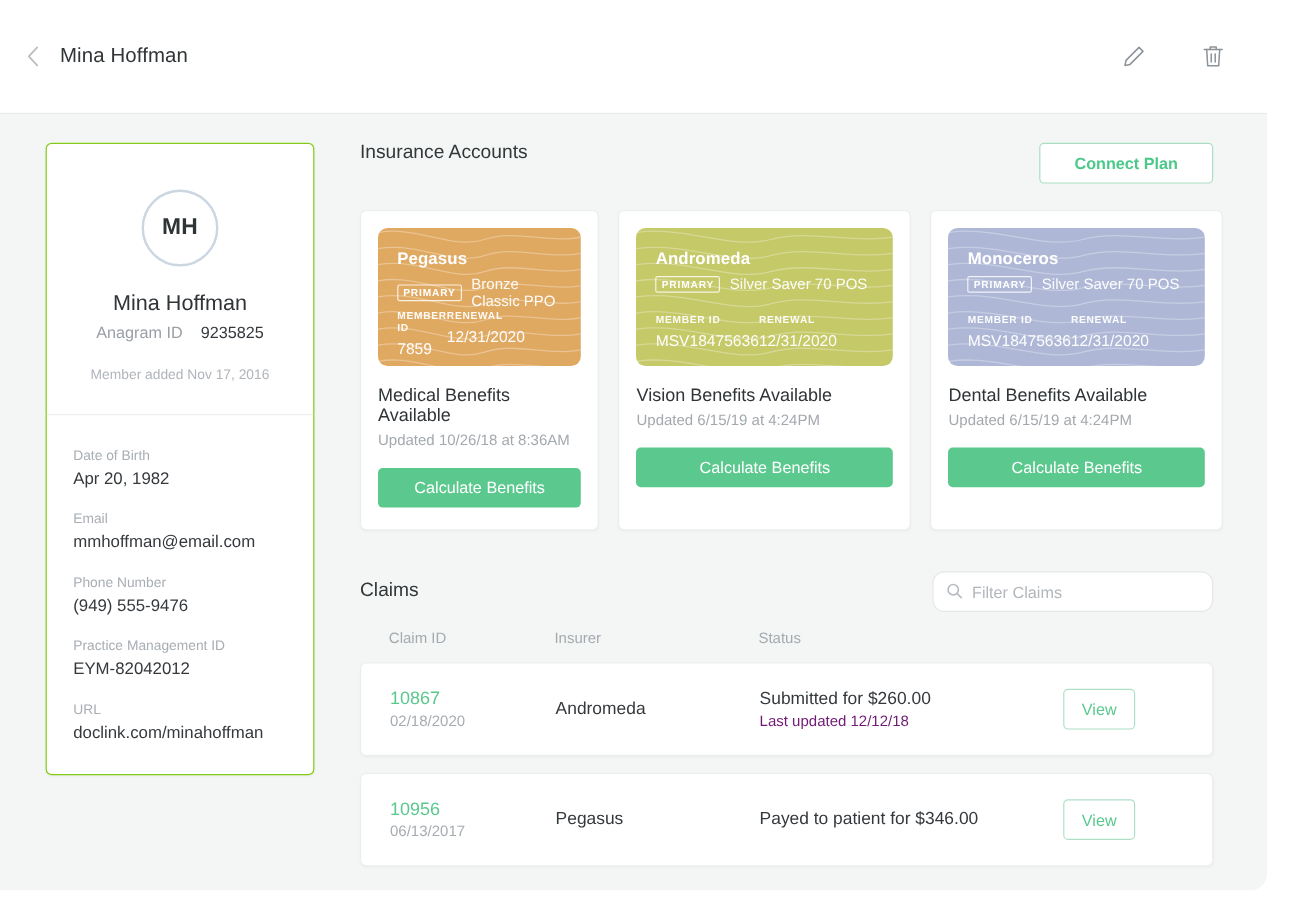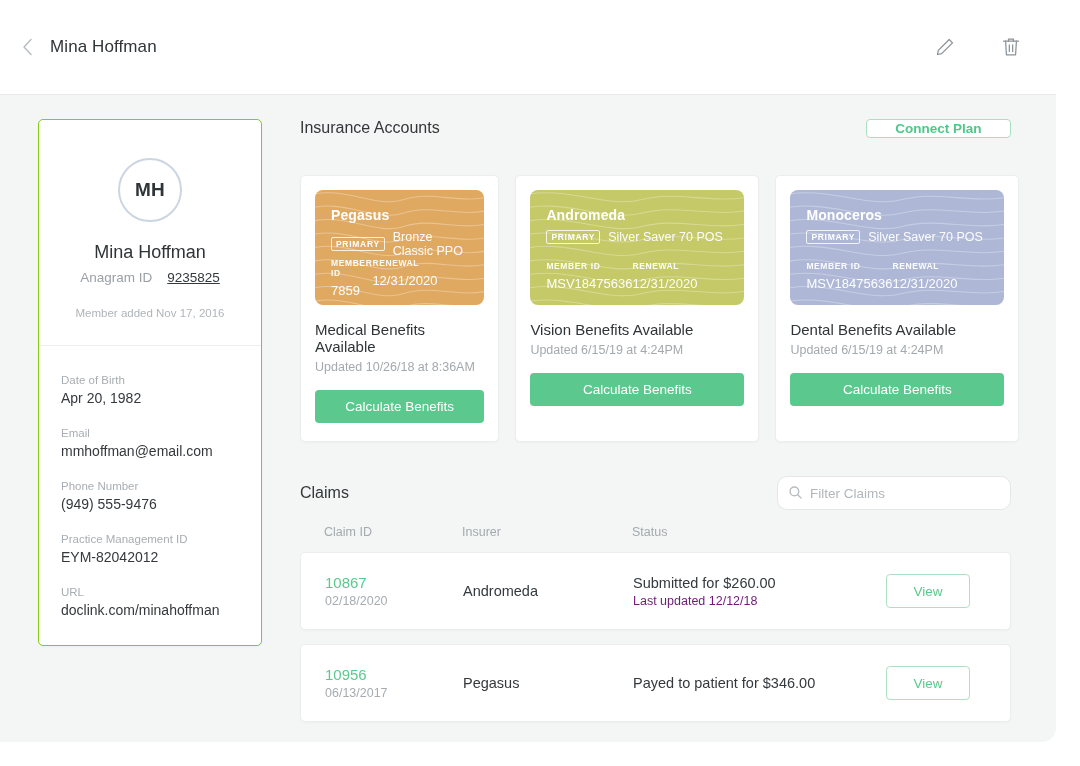--- a/index.html
+++ b/index.html
@@ -102,21 +102,20 @@
     margin-bottom: 7px;
   }
   .profile-id-row {
     font-size: 13.5px;
     color: #9aa0a6;
     margin-bottom: 22px;
   }
   .profile-id-row .val {
     color: #34393d;
     margin-left: 15px;
-    text-decoration: underline;
   }
   .profile-added {
     font-size: 11.5px;
     color: #b0b5ba;
   }
   .profile-fields {
     padding: 28px 22px 20px;
   }
   .field { margin-bottom: 21px; }
   .field:last-child { margin-bottom: 0; }
@@ -144,21 +143,21 @@
     margin-bottom: 22px;
   }
   .section-title {
     font-size: 16px;
     color: #32373a;
     font-weight: 400;
   }
   .connect-plan-btn {
     margin-left: auto;
     min-width: 145px;
-    height: 19px;
+    height: 34px;
     padding: 0 18px;
     border: 1px solid #a9dfc3;
     border-radius: 4px;
     background: #ffffff;
     color: #4cc98a;
     font-size: 13.5px;
     font-weight: 700;
     font-family: "Liberation Sans", sans-serif;
     cursor: pointer;
     display: flex; align-items: center; justify-content: center;
@@ -322,21 +321,21 @@
     font-size: 15px;
     color: #5bc98e;
     margin-bottom: 3px;
     cursor: pointer;
   }
   .claim-date { font-size: 12.5px; color: #a6acb1; }
   .claim-insurer { font-size: 14.5px; color: #34393d; }
   .claim-status { font-size: 14.5px; color: #34393d; }
   .claim-substatus { font-size: 12.5px; color: #701a75; margin-top: 3px; }
   .view-btn {
-    width: 84px;
+    width: 60px;
     height: 34px;
     border: 1px solid #aee0c6;
     border-radius: 4px;
     background: #ffffff;
     color: #5bc98e;
     font-size: 13.5px;
     font-family: "Liberation Sans", sans-serif;
     cursor: pointer;
   }
   .show-more {

